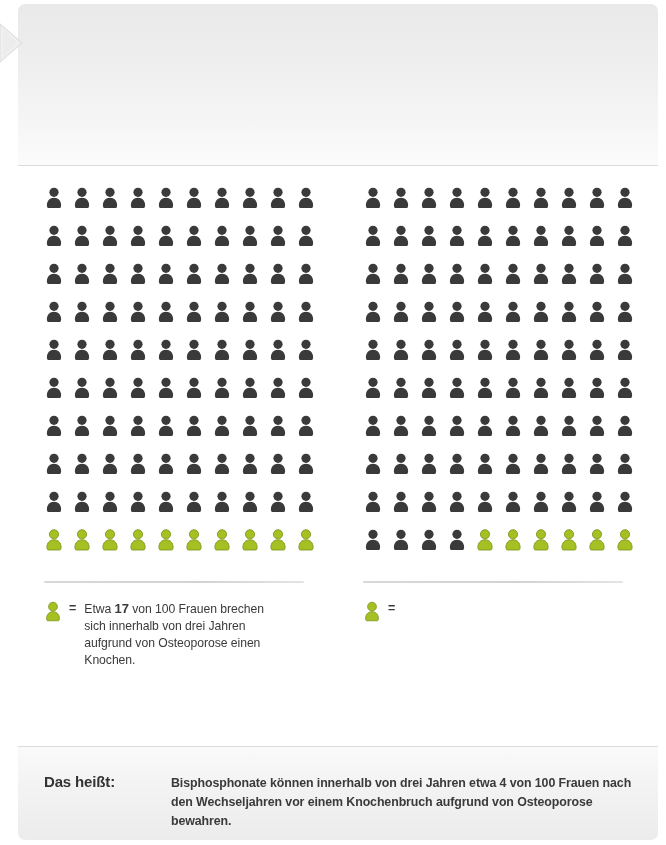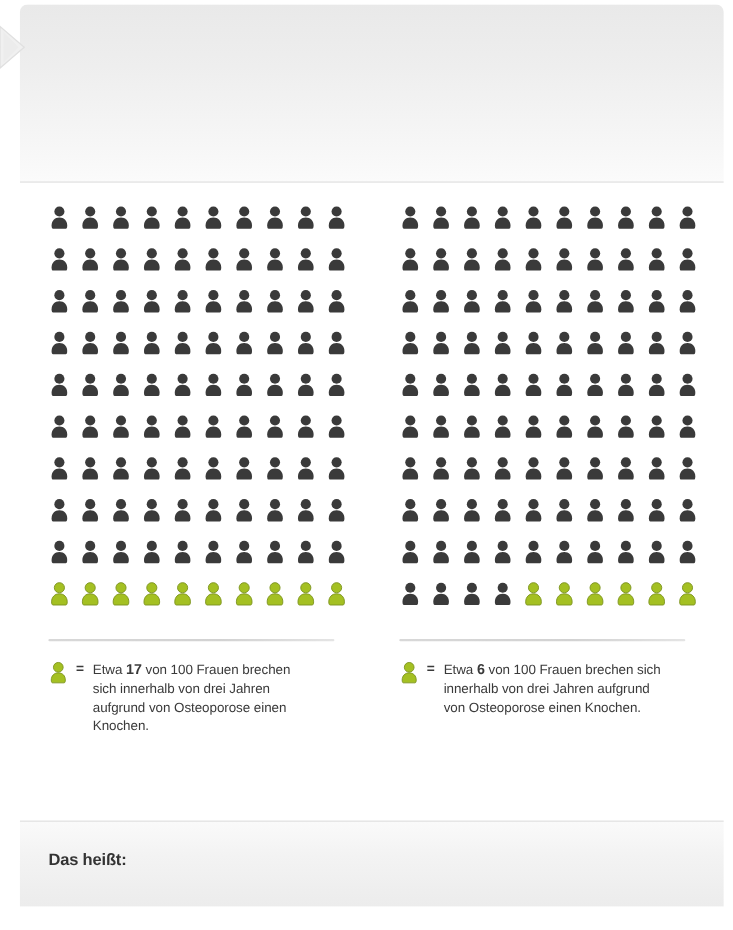--- a/index.html
+++ b/index.html
@@ -150,21 +150,21 @@
     letter-spacing: -0.05px;
   }
   .legend-text b { font-weight: 700; font-size: 13px; }
 
   
   .footer {
     position: absolute;
     left: 0;
     top: 742px;
     width: 640px;
-    height: 78px;
+    height: 94px;
     background: linear-gradient(180deg, #fafafa 0%, #f3f3f3 40%, #ececec 100%);
     border-top: 1px solid #dcdcdc;
   }
   .footer-label {
     position: absolute;
     left: 26px;
     top: 26px;
     font-size: 15px;
     font-weight: 700;
     color: #333333;
@@ -1415,28 +1415,28 @@
           </div>
         <div class="rule"></div>
         <div class="legend">
           <span class="legend-icon">
             <svg viewBox="0 0 20 22" width="18" height="21" aria-hidden="true">
               <circle cx="10" cy="5.6" r="4.9" fill="#A4C022" stroke="#7D9420" stroke-width="0.9"></circle>
               <path d="M10 11.2c-4.3 0-7.1 3.1-7.1 7.2 0 1.9 0.5 2.9 1.3 2.9h11.6c0.8 0 1.3-1 1.3-2.9 0-4.1-2.8-7.2-7.1-7.2z" fill="#A4C022" stroke="#7D9420" stroke-width="0.9"></path>
             </svg>
           </span>
           <span class="legend-eq">=</span>
-          <span class="legend-text"><span>Etwa </span><b>6</b><span> von 100 Frauen brechen sich innerhalb von drei Jahren aufgrund von Osteoporose einen Knochen.</span></span>
         </div>
       </div>
 
     </div>
 
     <div class="footer">
       <div class="footer-label">Das heißt:</div>
+      <div class="footer-text">Bisphosphonate können innerhalb von drei Jahren etwa 4 von 100 Frauen nach den Wechseljahren vor einem Knochenbruch aufgrund von Osteoporose bewahren.</div>
     </div>
 
   </div>
 
   <div class="chevron">
     <svg viewBox="0 0 26 42" width="26" height="42" aria-hidden="true">
       <path d="M0 2 L22 21 L0 40 Z" fill="#f0f0f0" stroke="#e0e0e0" stroke-width="1.2"></path>
       <path d="M3 7 L17 21 L3 35 Z" fill="#ececec"></path>
     </svg>
   </div>

